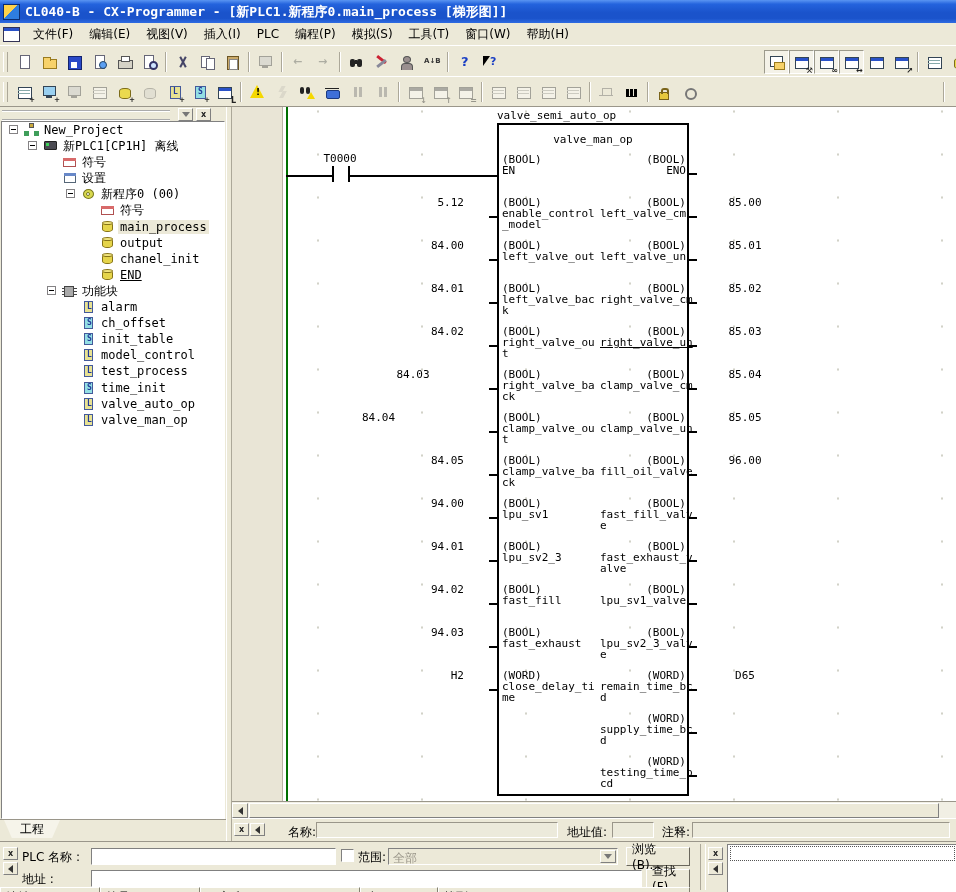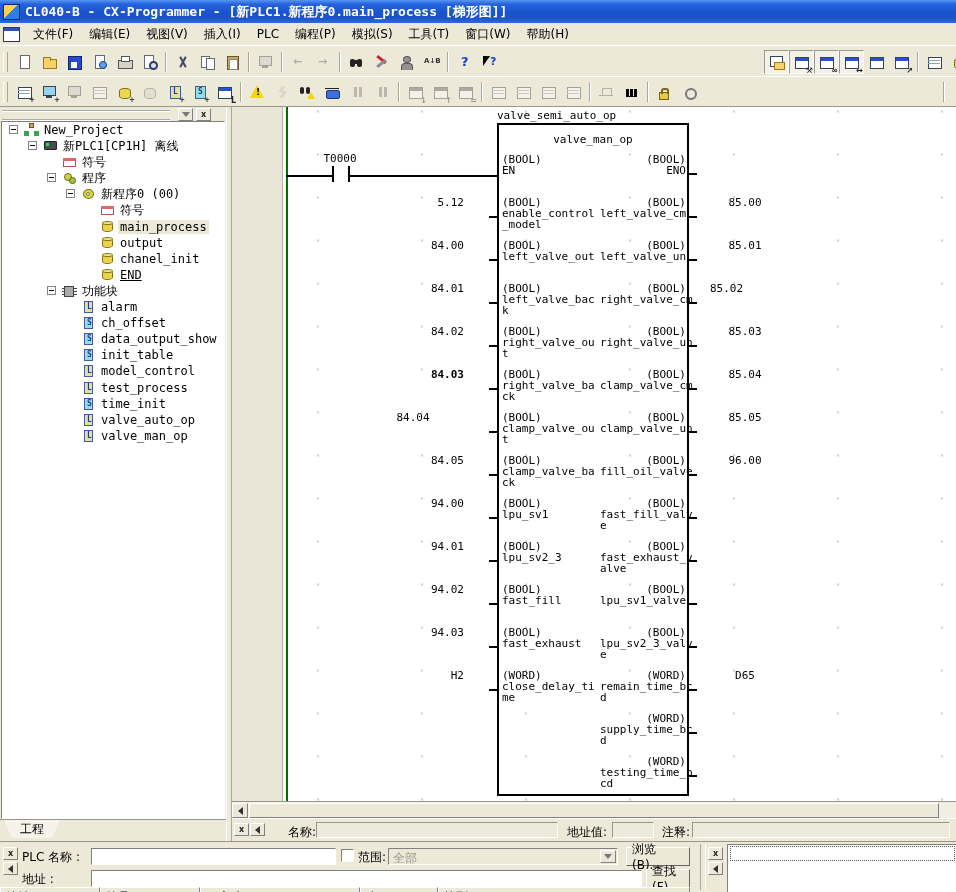--- a/index.html
+++ b/index.html
@@ -399,31 +399,30 @@
             <span class="tri-down"></span>
           </div>
         <div class="mini abs" style="left:196px;top:1px">
             <span>x</span>
           </div>
       </div>
       <div id="tree-body" class="abs">
           <div class="trow"><span class="exp" style="left: 7px;"></span><span class="ti ti-project" style="left: 22px;"></span><span class="tlabel" style="left: 40px;">New_Project</span></div>
           <div class="trow"><span class="exp" style="left: 26px;"></span><span class="ti ti-plc" style="left: 41px;"></span><span class="tlabel" style="left: 59px;">新PLC1[CP1H] 离线</span></div>
           <div class="trow"><span class="ti ti-symbols" style="left: 60px;"></span><span class="tlabel" style="left: 78px;">符号</span></div>
-          <div class="trow"><span class="exp" style="left: 45px;"></span><span class="ti ti-programs" style="left: 60px;"></span><span class="tlabel" style="left: 78px;">程序</span></div>
+          <div class="trow"><span class="ti ti-settings" style="left: 60px;"></span><span class="tlabel" style="left: 78px;">设置</span></div>
           <div class="trow"><span class="exp" style="left: 64px;"></span><span class="ti ti-program" style="left: 79px;"></span><span class="tlabel" style="left: 97px;">新程序0 (00)</span></div>
           <div class="trow"><span class="ti ti-symbols" style="left: 98px;"></span><span class="tlabel" style="left: 116px;">符号</span></div>
           <div class="trow"><span class="ti ti-section" style="left: 98px;"></span><span class="tlabel sel" style="left: 116px;">main_process</span></div>
           <div class="trow"><span class="ti ti-section" style="left: 98px;"></span><span class="tlabel" style="left: 116px;">output</span></div>
           <div class="trow"><span class="ti ti-section" style="left: 98px;"></span><span class="tlabel" style="left: 116px;">chanel_init</span></div>
           <div class="trow"><span class="ti ti-section" style="left: 98px;"></span><span class="tlabel" style="left: 116px; text-decoration: underline;">END</span></div>
           <div class="trow"><span class="exp" style="left: 45px;"></span><span class="ti ti-fb-folder" style="left: 60px;"></span><span class="tlabel" style="left: 78px;">功能块</span></div>
           <div class="trow"><span class="ti ti-fb-ladder" style="left: 79px;"></span><span class="tlabel" style="left: 97px;">alarm</span></div>
           <div class="trow"><span class="ti ti-fb-st" style="left: 79px;"></span><span class="tlabel" style="left: 97px;">ch_offset</span></div>
-          <div class="trow"><span class="ti ti-fb-st" style="left: 79px;"></span><span class="tlabel" style="left: 97px;">data_output_show</span></div>
           <div class="trow"><span class="ti ti-fb-st" style="left: 79px;"></span><span class="tlabel" style="left: 97px;">init_table</span></div>
           <div class="trow"><span class="ti ti-fb-ladder" style="left: 79px;"></span><span class="tlabel" style="left: 97px;">model_control</span></div>
           <div class="trow"><span class="ti ti-fb-ladder" style="left: 79px;"></span><span class="tlabel" style="left: 97px;">test_process</span></div>
           <div class="trow"><span class="ti ti-fb-st" style="left: 79px;"></span><span class="tlabel" style="left: 97px;">time_init</span></div>
           <div class="trow"><span class="ti ti-fb-ladder" style="left: 79px;"></span><span class="tlabel" style="left: 97px;">valve_auto_op</span></div>
           <div class="trow"><span class="ti ti-fb-ladder" style="left: 79px;"></span><span class="tlabel" style="left: 97px;">valve_man_op</span></div>
         </div>
       <div id="tree-tabbar" class="abs">
         <div id="project-tab">工程</div>
       </div>
@@ -455,36 +454,36 @@
         <div class="stub" style="position: absolute; left: 257px; top: 152px;"></div>
         <div class="lad" style="position: absolute; left: 130px; top: 133px; width: 102px; text-align: right;">84.00</div>
         <div class="lad pl" style="position: absolute; left: 368px; top: 133px; width: 86px;"><div style="text-align: right;">(BOOL)</div><div style="text-align: right;">left_valve_un</div></div>
         <div class="stub" style="position: absolute; left: 457px; top: 152px;"></div>
         <div class="lad" style="position: absolute; left: 478px; top: 133px; width: 70px; text-align: center;">85.01</div>
         <div class="lad pl" style="position: absolute; left: 270px; top: 176px; width: 96px;"><div>(BOOL)</div><div>left_valve_bac</div><div>k</div></div>
         <div class="stub" style="position: absolute; left: 257px; top: 195px;"></div>
         <div class="lad" style="position: absolute; left: 130px; top: 176px; width: 102px; text-align: right;">84.01</div>
         <div class="lad pl" style="position: absolute; left: 368px; top: 176px; width: 86px;"><div style="text-align: right;">(BOOL)</div><div style="text-align: right;">right_valve_cm</div></div>
         <div class="stub" style="position: absolute; left: 457px; top: 195px;"></div>
-        <div class="lad" style="position: absolute; left: 478px; top: 176px; width: 70px; text-align: left;">85.02</div>
+        <div class="lad" style="position: absolute; left: 478px; top: 176px; width: 70px; text-align: center;">85.02</div>
         <div class="lad pl" style="position: absolute; left: 270px; top: 219px; width: 96px;"><div>(BOOL)</div><div>right_valve_ou</div><div>t</div></div>
         <div class="stub" style="position: absolute; left: 257px; top: 238px;"></div>
         <div class="lad" style="position: absolute; left: 130px; top: 219px; width: 102px; text-align: right;">84.02</div>
-        <div class="lad pl" style="position: absolute; left: 368px; top: 219px; width: 86px;"><div style="text-align: right;">(BOOL)</div><div style="text-align: left;">right_valve_un</div></div>
+        <div class="lad pl" style="position: absolute; left: 368px; top: 219px; width: 86px;"><div style="text-align: right;">(BOOL)</div><div style="text-align: left; text-decoration: underline;">right_valve_un</div></div>
         <div class="stub" style="position: absolute; left: 457px; top: 238px;"></div>
         <div class="lad" style="position: absolute; left: 478px; top: 219px; width: 70px; text-align: center;">85.03</div>
         <div class="lad pl" style="position: absolute; left: 270px; top: 262px; width: 96px;"><div>(BOOL)</div><div>right_valve_ba</div><div>ck</div></div>
         <div class="stub" style="position: absolute; left: 257px; top: 281px;"></div>
-        <div class="lad" style="position: absolute; left: 130px; top: 262px; width: 102px; text-align: right; font-weight: bold;">84.03</div>
+        <div class="lad" style="position: absolute; left: 130px; top: 262px; width: 102px; text-align: center;">84.03</div>
         <div class="lad pl" style="position: absolute; left: 368px; top: 262px; width: 86px;"><div style="text-align: right;">(BOOL)</div><div style="text-align: right;">clamp_valve_cm</div></div>
         <div class="stub" style="position: absolute; left: 457px; top: 281px;"></div>
         <div class="lad" style="position: absolute; left: 478px; top: 262px; width: 70px; text-align: center;">85.04</div>
         <div class="lad pl" style="position: absolute; left: 270px; top: 305px; width: 96px;"><div>(BOOL)</div><div>clamp_valve_ou</div><div>t</div></div>
         <div class="stub" style="position: absolute; left: 257px; top: 324px;"></div>
-        <div class="lad" style="position: absolute; left: 130px; top: 305px; width: 102px; text-align: center;">84.04</div>
+        <div class="lad" style="position: absolute; left: 130px; top: 305px; width: 102px; text-align: left;">84.04</div>
         <div class="lad pl" style="position: absolute; left: 368px; top: 305px; width: 86px;"><div style="text-align: right;">(BOOL)</div><div style="text-align: right;">clamp_valve_un</div></div>
         <div class="stub" style="position: absolute; left: 457px; top: 324px;"></div>
         <div class="lad" style="position: absolute; left: 478px; top: 305px; width: 70px; text-align: center;">85.05</div>
         <div class="lad pl" style="position: absolute; left: 270px; top: 348px; width: 96px;"><div>(BOOL)</div><div>clamp_valve_ba</div><div>ck</div></div>
         <div class="stub" style="position: absolute; left: 257px; top: 367px;"></div>
         <div class="lad" style="position: absolute; left: 130px; top: 348px; width: 102px; text-align: right;">84.05</div>
         <div class="lad pl" style="position: absolute; left: 368px; top: 348px; width: 86px;"><div style="text-align: right;">(BOOL)</div><div style="text-align: right;">fill_oil_valve</div></div>
         <div class="stub" style="position: absolute; left: 457px; top: 367px;"></div>
         <div class="lad" style="position: absolute; left: 478px; top: 348px; width: 70px; text-align: center;">96.00</div>
         <div class="lad pl" style="position: absolute; left: 270px; top: 391px; width: 96px;"><div>(BOOL)</div><div>lpu_sv1</div></div>

